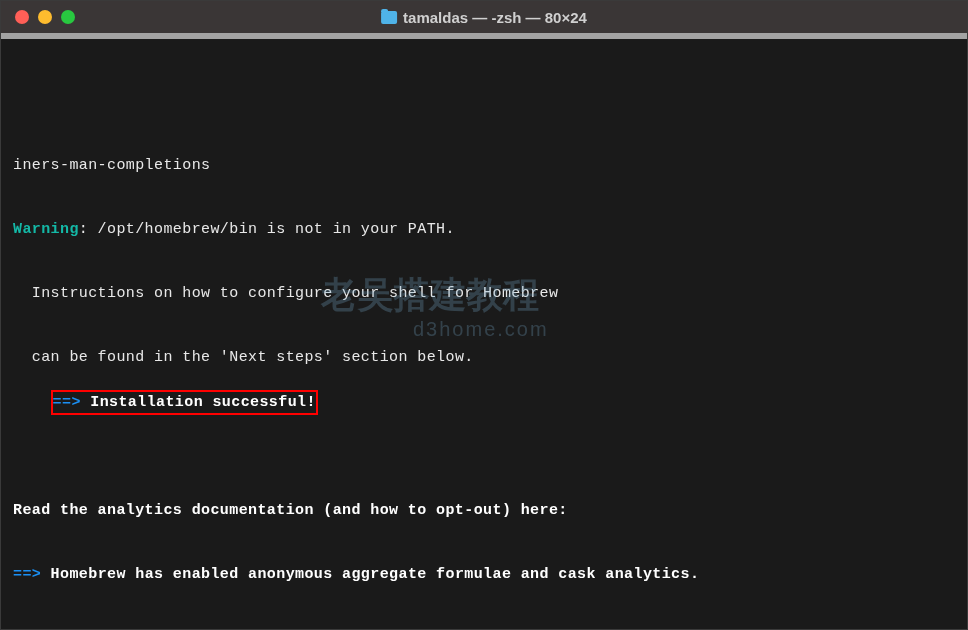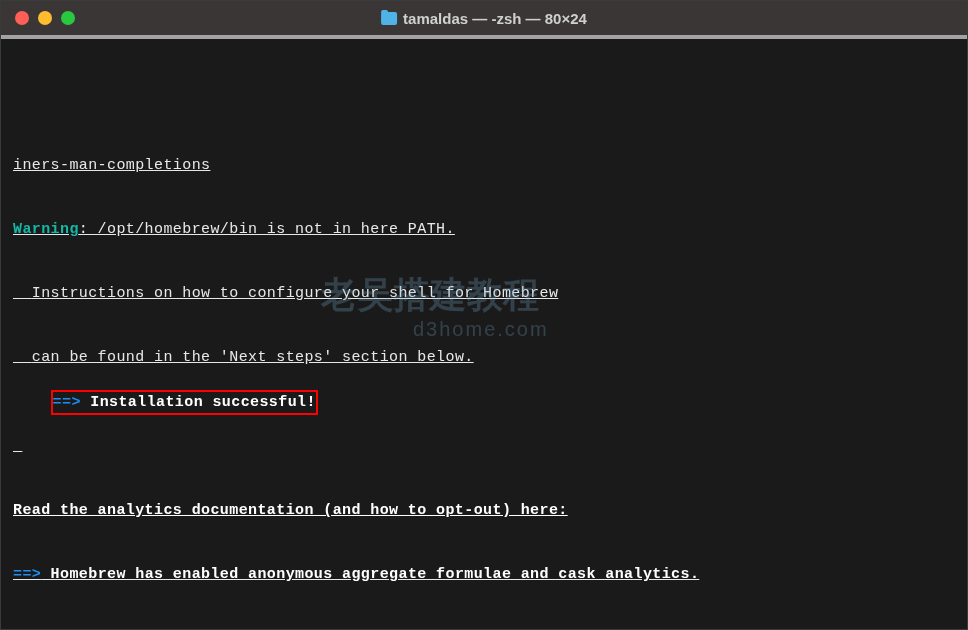--- a/index.html
+++ b/index.html
@@ -17,21 +17,21 @@
       display: flex;
       flex-direction: column;
       border: 1px solid #3a3a3a;
     }
     .titlebar {
       height: 38px;
       background: #3a3636;
       display: flex;
       align-items: center;
       position: relative;
-      border-bottom: 4px solid #a3a3a3;
+      border-bottom: 6px solid #a3a3a3;
     }
     .traffic-lights {
       display: flex;
       gap: 9px;
       padding-left: 14px;
     }
     .traffic-light {
       width: 14px;
       height: 14px;
       border-radius: 50%;
@@ -97,21 +97,21 @@
     .watermark-sub {
       position: absolute;
       top: 276px;
       left: 412px;
       font-size: 20px;
       color: rgba(120, 170, 200, 0.28);
       pointer-events: none;
       font-family: sans-serif;
       letter-spacing: 2px;
     }
-    .line { display: block; text-decoration: underline; }
+    .line { display: block; }
   </style>
 </head>
 <body>
 
 <div class="window">
   <div class="titlebar">
     <div class="traffic-lights">
       <div class="traffic-light tl-close"></div>
       <div class="traffic-light tl-min"></div>
       <div class="traffic-light tl-max"></div>
@@ -120,21 +120,21 @@
       <span class="folder-icon"></span>
       <span>tamaldas — -zsh — 80×24</span>
     </div>
   </div>
 
   <div class="terminal">
     <div class="watermark">老吴搭建教程</div>
     <div class="watermark-sub">d3home.com</div>
 
     <span class="line">iners-man-completions</span>
-    <span class="line"><span class="orange">Warning</span><span>: /opt/homebrew/bin is not in here PATH.</span></span>
+    <span class="line"><span class="orange">Warning</span><span>: /opt/homebrew/bin is not in your PATH.</span></span>
     <span class="line">  Instructions on how to configure your shell for Homebrew</span>
     <span class="line">  can be found in the 'Next steps' section below.</span>
     <span class="highlight-box"><span class="arrow">==&gt;</span><span class="bold"> Installation successful!</span></span>
     <span class="line"> </span>
     <span class="line bold">Read the analytics documentation (and how to opt-out) here:</span>
     <span class="line"><span class="arrow">==&gt;</span><span class="bold"> Homebrew has enabled anonymous aggregate formulae and cask analytics.</span></span>
     <span class="line">  </span>
     
     
     

